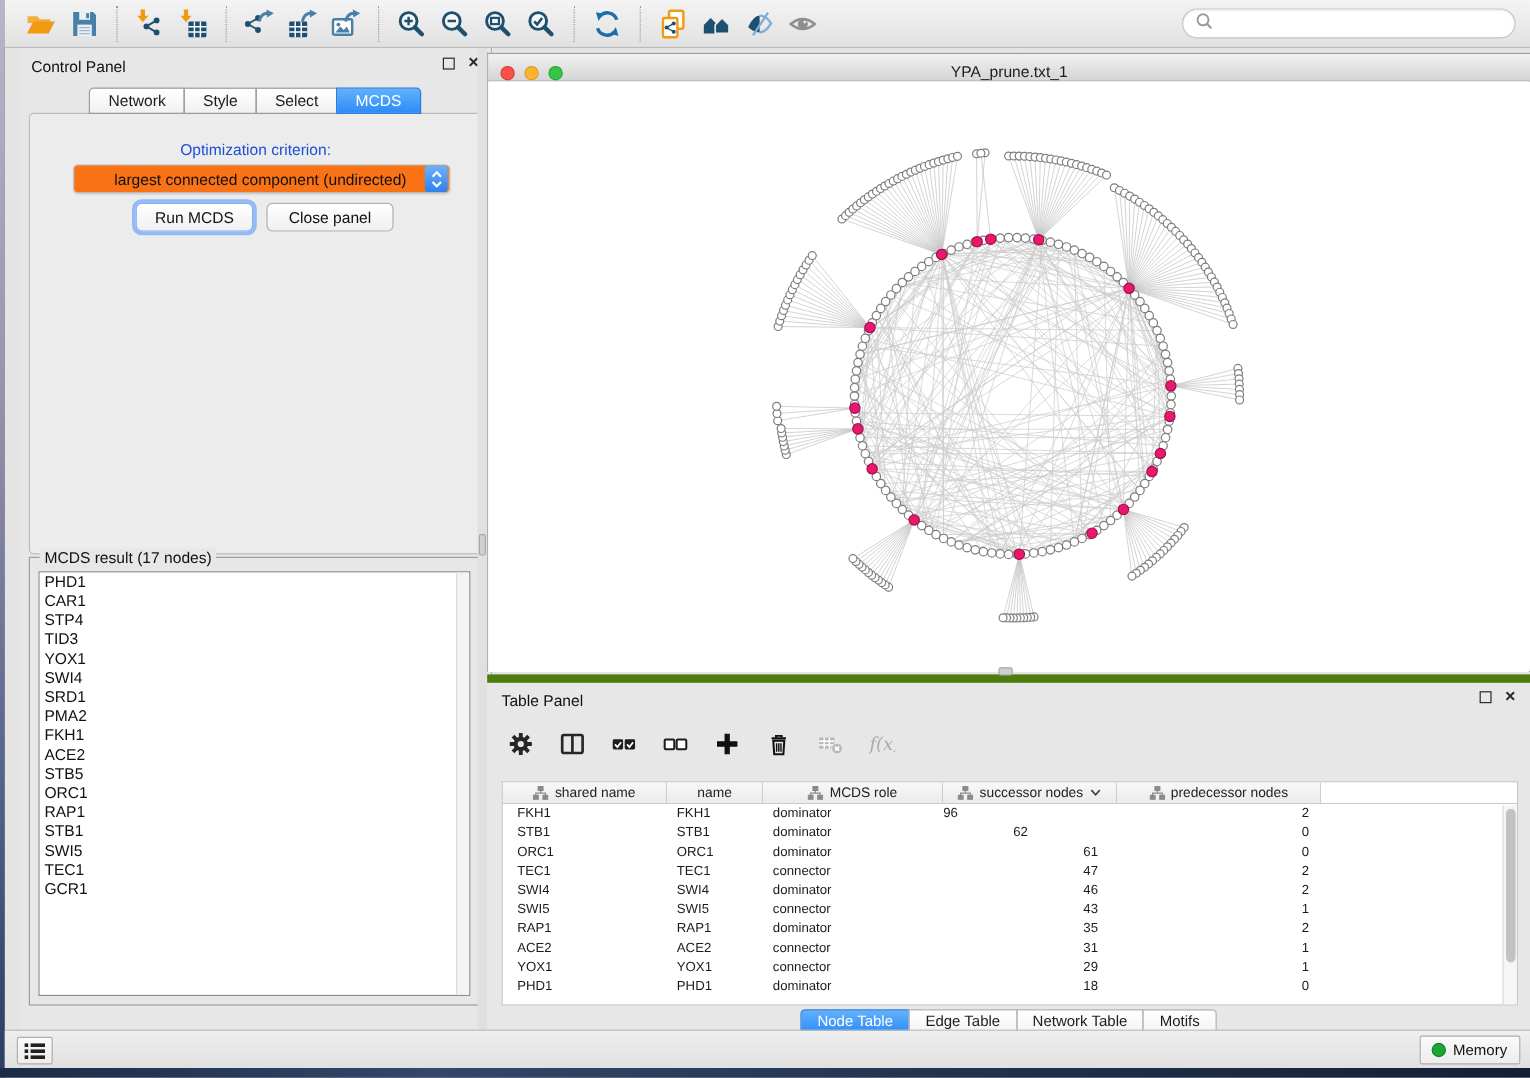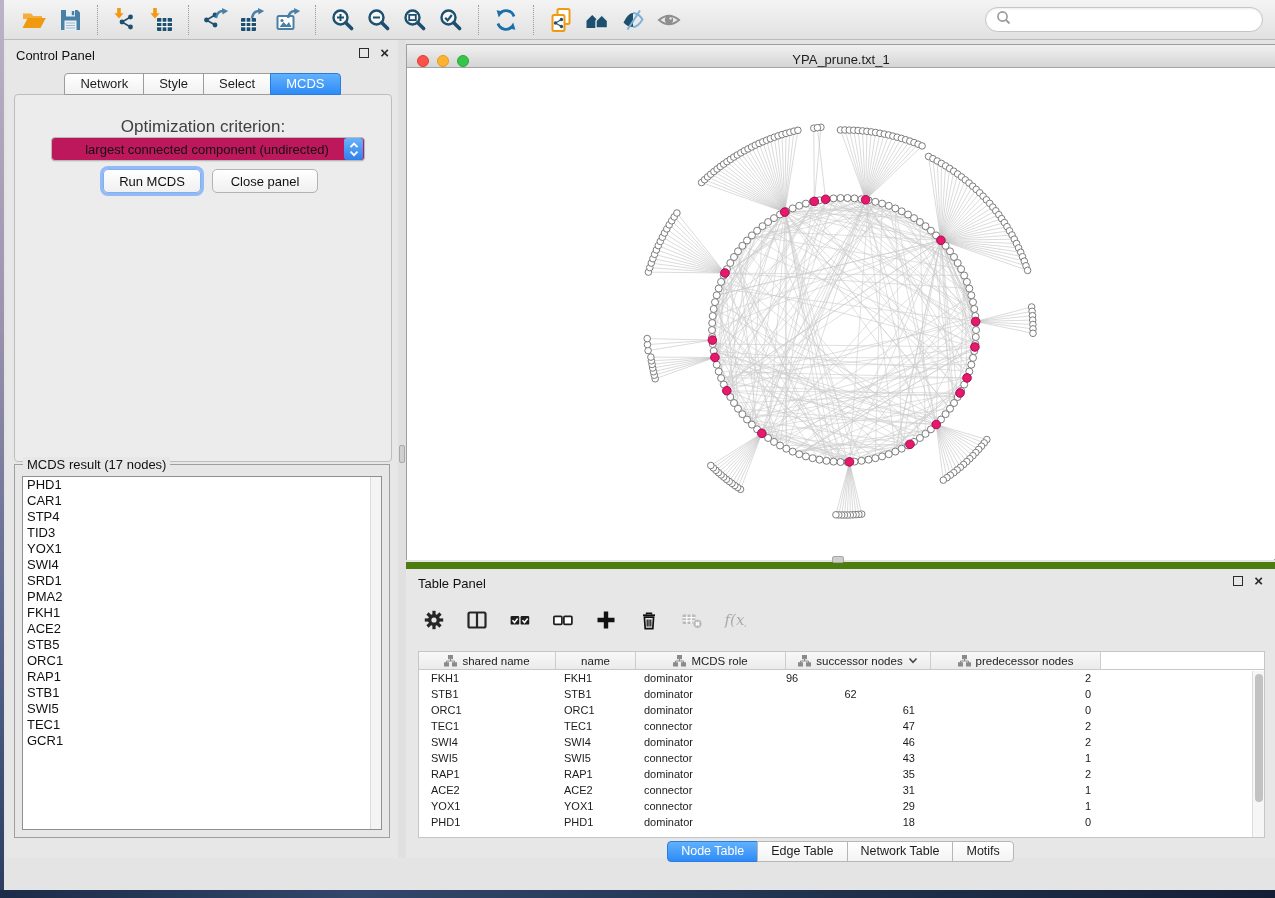--- a/index.html
+++ b/index.html
@@ -13,29 +13,29 @@
 .tbtn{width:36px;height:34px;border:none;background:transparent;display:flex;align-items:center;justify-content:center;cursor:pointer;flex:0 0 auto}
 .tsep{width:0;height:30px;border-left:1px dotted #9a9a9a;margin:0 9px;flex:0 0 auto}
 .searchbox{margin-left:auto;width:278px;height:25px;background:#fff;border:1px solid #c5c5c5;border-radius:13px;display:flex;align-items:center;padding:0 10px;gap:6px;box-shadow:inset 0 1px 2px rgba(0,0,0,.08)}
 .searchbox input{border:none;outline:none;flex:1;font-size:12px;background:transparent;font-family:"Liberation Sans",sans-serif}
 
 .wbtns{position:absolute;display:flex;align-items:center;gap:11px}
 .wsq{width:10px;height:10px;border:1.4px solid #2b2b2b;display:inline-block;background:transparent;cursor:pointer}
 .wx{font-size:15px;font-weight:bold;color:#2b2b2b;line-height:10px;cursor:pointer}
 .ptitle{font-size:13px;color:#111}
 
-.cpanel{position:absolute;left:2px;top:40px;width:394px;height:818px;background:#e7e7e7;border-right:1px solid #aeaeae}
+.cpanel{position:absolute;left:12px;top:40px;width:394px;height:818px;background:#e7e7e7;border-right:1px solid #aeaeae}
 .cptabs{position:absolute;left:0;top:33px;width:100%;display:flex;justify-content:center;z-index:3}
 .cptab{height:22px;padding:0 15px;background:linear-gradient(#ffffff,#f1f1f1);border:1px solid #9c9c9c;margin-left:-1px;font-size:13px;line-height:20px;color:#1c1c1c;cursor:pointer}
 .cptab:first-child{border-radius:4px 0 0 0;margin-left:0}
 .cptab:last-child{border-radius:0 4px 0 0}
 .cptab.active{background:linear-gradient(#61b1fc,#2e8bf7);border-color:#2a7de0;color:#fff}
 .innerpanel{position:absolute;left:8px;top:54px;width:378px;height:368px;background:#ececec;border:1px solid #bdbdbd;border-radius:4px}
-.optlabel{position:absolute;left:0;top:22px;width:100%;text-align:center;font-size:17px;color:#404040}
-.selectbox{position:absolute;left:36px;top:42px;width:314px;height:24px;background:#be185d;border:1px solid #b9b9b9;border-radius:4px;display:flex;align-items:center;cursor:pointer;box-shadow:0 1px 1px rgba(0,0,0,.08)}
+.optlabel{position:absolute;left:0;top:22px;width:100%;text-align:center;font-size:13px;color:#1d4ed8}
+.selectbox{position:absolute;left:36px;top:42px;width:314px;height:24px;background:#f97316;border:1px solid #b9b9b9;border-radius:4px;display:flex;align-items:center;cursor:pointer;box-shadow:0 1px 1px rgba(0,0,0,.08)}
 .selectbox .sval{flex:1;text-align:center;font-size:13px;color:#111;padding-left:18px}
 .spinner{width:19px;height:22px;margin:0 1px 0 0;border-radius:3px;background:linear-gradient(#6ab2f9,#2f80ef);display:flex;align-items:center;justify-content:center}
 .btnrow{position:absolute;left:0;top:74px;width:100%;height:26px}
 .macbtn{position:absolute;height:24px;background:linear-gradient(#ffffff,#f0f0f0);border:1px solid #b3b3b3;border-radius:5px;font-size:13px;color:#111;cursor:pointer;font-family:"Liberation Sans",sans-serif}
 .macbtn.focusring{box-shadow:0 0 0 3px rgba(77,144,254,.55);border-color:#7ab0f5}
 .mfield{position:absolute;left:8px;top:424px;width:376px;height:374px;border:1px solid #9f9f9f;background:transparent}
 .mlegend{position:absolute;left:8px;top:-8px;background:#e7e7e7;padding:0 4px;font-size:13px;color:#111}
 .mlist{position:absolute;left:7px;right:7px;top:11px;bottom:7px;background:#fff;border:1px solid #8f8f8f;overflow:hidden}
 .mtrack{position:absolute;right:0;top:0;bottom:0;width:11px;background:#f4f4f4;border-left:1px solid #dcdcdc}
 .mitem{height:16px;line-height:16px;font-size:13px;padding-left:4px;color:#101010}
@@ -1251,13 +1251,31 @@
         </div>
     </div>
     <div class="btabs" id="bottom-tabs">
         <div class="btab active">Node Table</div>
         <div class="btab">Edge Table</div>
         <div class="btab">Network Table</div>
         <div class="btab">Motifs</div>
       </div>
   </div>
 
+  <div class="sbar">
+    <span class="listbtn">
+      <svg width="22" height="22" viewBox="0 0 22 22">
+          <g fill="#222">
+            <rect x="2.5" y="4.5" width="3" height="3"></rect>
+            <rect x="2.5" y="9.5" width="3" height="3"></rect>
+            <rect x="2.5" y="14.5" width="3" height="3"></rect>
+            <rect x="7.5" y="4.5" width="12" height="3"></rect>
+            <rect x="7.5" y="9.5" width="12" height="3"></rect>
+            <rect x="7.5" y="14.5" width="12" height="3"></rect>
+          </g>
+        </svg>
+    </span>
+    <span class="membtn">
+      <span class="memdot"></span>
+      <span>Memory</span>
+    </span>
+  </div>
 </div>
 
 </body></html>

